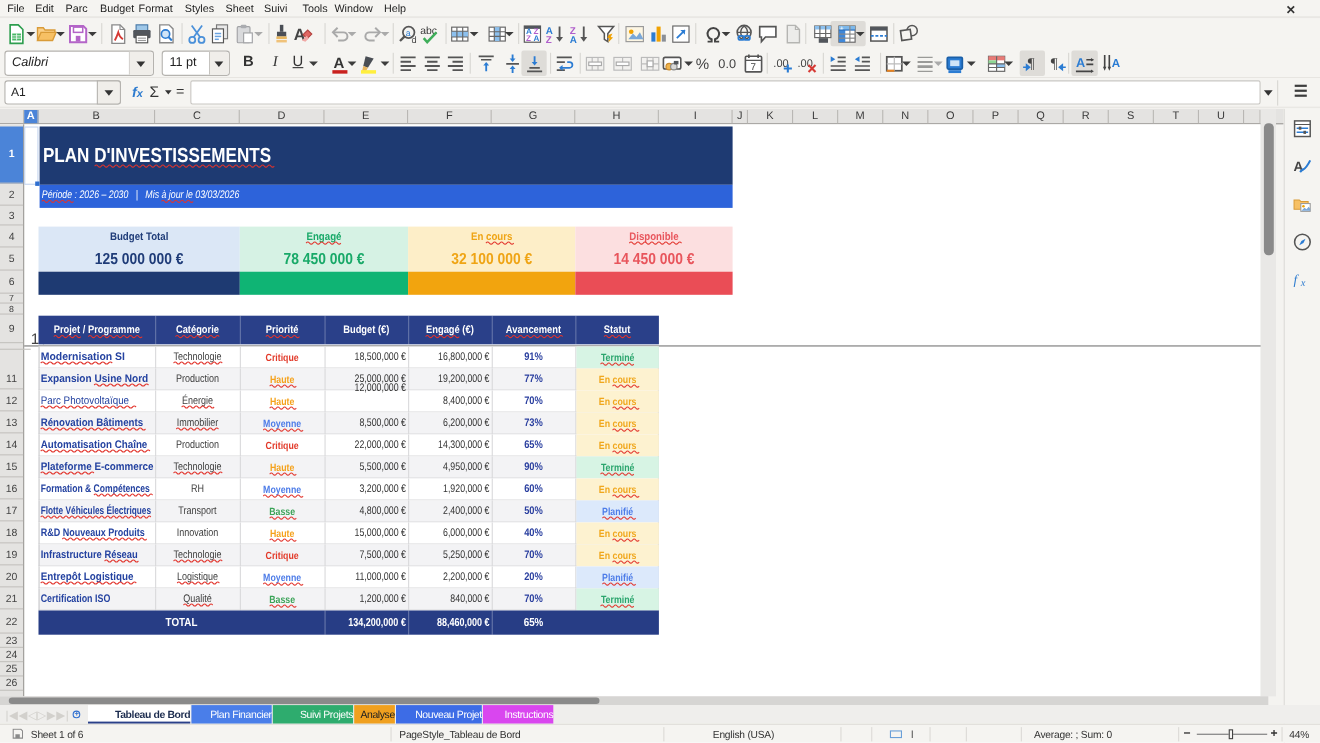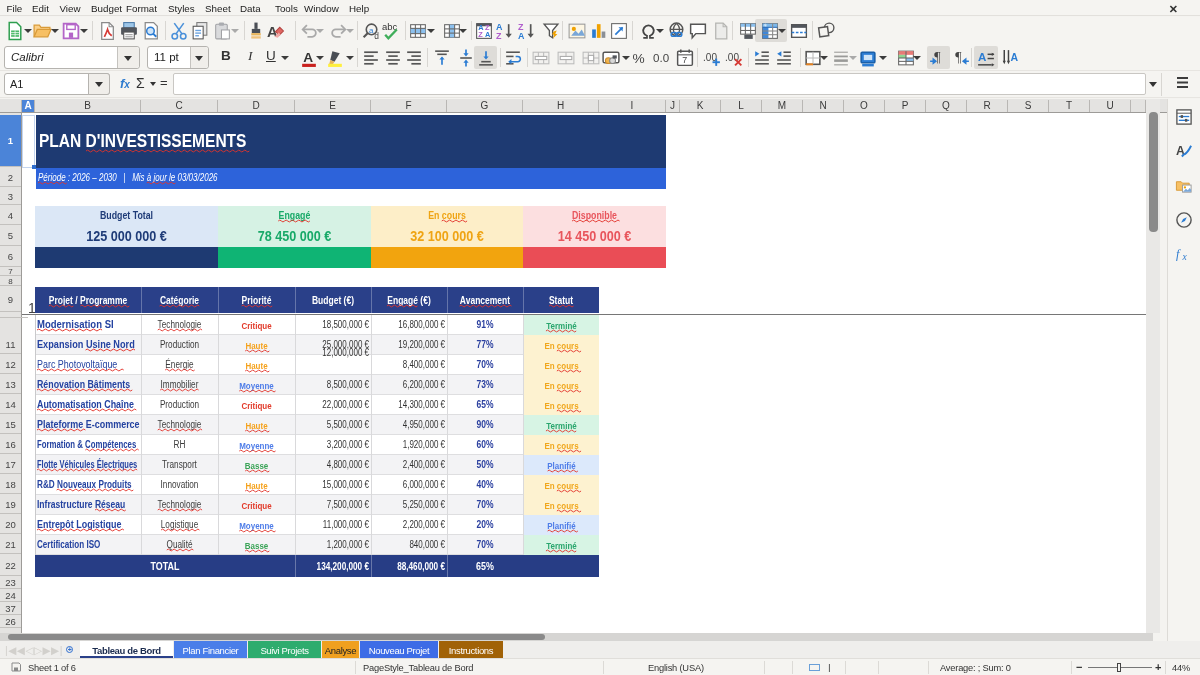--- a/index.html
+++ b/index.html
@@ -49,38 +49,38 @@
 #vthumb { position:absolute; left:2.5px; top:13px; width:9px; height:120px; background:#8a8a8a; border-radius:4px; }
 #hscroll { position:absolute; left:0; top:633px; width:1153px; height:8px; background:#d6d5d3; }
 #hthumb { position:absolute; left:8px; top:1px; width:537px; height:6px; background:#8a8a8a; border-radius:3px; }
 
 
 #sidebar { position:absolute; left:1167px; top:99px; width:33px; height:576px; background:#f5f4f1; border-left:1px solid #dddbd7; }
 #sidebar .si { position:absolute; left:7px; width:18px; height:18px; }
 
 
 #tabbar { position:absolute; left:0; top:641px; width:1200px; height:17px; background:#efeeec; font-size:9.5px; letter-spacing:-0.35px; }
-.tab { position:absolute; top:0; height:17px; color:#fff; text-align:center; padding-top:3.5px; }
+.tab { position:absolute; top:0; height:17px; color:#fff; text-align:right; padding-top:3.5px; }
 
 
 #statusbar { position:absolute; left:0; top:658px; width:1200px; height:17px; background:#f5f4f1; border-top:1px solid #e0deda; font-size:9.3px; letter-spacing:-0.2px; color:#333; }
 #statusbar span { position:absolute; top:3.5px; }
 </style>
 </head>
 <body>
 
 <div id="menubar">
   <span style="left:6.5px">File</span>
     <span style="left:32px">Edit</span>
-    <span style="left:59.5px">View</span>
+    <span style="left:59.5px">Parc</span>
   <span style="left:91px">Budget</span>
     <span style="left:126px">Format</span>
     <span style="left:168px">Styles</span>
   <span style="left:205px">Sheet</span>
-    <span style="left:240px">Data</span>
+    <span style="left:240px">Suivi</span>
     <span style="left:275px">Tools</span>
   <span style="left:304px">Window</span>
     <span style="left:349px">Help</span>
   <span id="closex">✕</span>
 </div>
 
 <div id="tb1">
     <div class="pressed" style="left:755px;width:32px;"></div>
     <div class="i" style="left:5px;"><svg viewBox="0 0 19 19">
         <path d="M4 1.5h7l4 4v12H4z" fill="#fff" stroke="#2e9e4f" stroke-width="1.4"></path>
@@ -566,21 +566,21 @@
       <div class="r " style="top:302px;height:19px;line-height:19px;font-size:9.5px;">15</div>
       <div class="r " style="top:322px;height:19px;line-height:19px;font-size:9.5px;">16</div>
       <div class="r " style="top:342px;height:19px;line-height:19px;font-size:9.5px;">17</div>
       <div class="r " style="top:362px;height:19px;line-height:19px;font-size:9.5px;">18</div>
       <div class="r " style="top:382px;height:19px;line-height:19px;font-size:9.5px;">19</div>
       <div class="r " style="top:402px;height:19px;line-height:19px;font-size:9.5px;">20</div>
       <div class="r " style="top:422px;height:19px;line-height:19px;font-size:9.5px;">21</div>
       <div class="r " style="top:442px;height:21px;line-height:21px;font-size:9.5px;">22</div>
       <div class="r " style="top:464px;height:12px;line-height:12px;font-size:9.5px;">23</div>
       <div class="r " style="top:477px;height:12px;line-height:12px;font-size:9.5px;">24</div>
-      <div class="r " style="top:490px;height:12px;line-height:12px;font-size:9.5px;">37</div>
+      <div class="r " style="top:490px;height:12px;line-height:12px;font-size:9.5px;">25</div>
       <div class="r " style="top:503px;height:12px;line-height:12px;font-size:9.5px;">26</div>
     </div>
   <div id="content">
       <div class="cell" style="left:36px;top:2px;width:630px;height:53px;background:#1e3a72;"></div>
       <div class="cell" style="left:39px;top:17px;width:280px;font-size:18.5px;font-weight:bold;color:#fff;">
         <div class="scd" style="transform:scaleX(0.84);transform-origin:0 50%;text-align:left;"><span class="w">PLAN <span class="sq" style="position: relative;">D'INVESTISSEMENTS<svg width="192" height="4" style="position: absolute; left: 0px; bottom: -2px; overflow: visible;">
                 <path d="M0 2 q1.8 -1.9 3.6 0 t3.6 0 t3.6 0 t3.6 0 t3.6 0 t3.6 0 t3.6 0 t3.6 0 t3.6 0 t3.6 0 t3.6 0 t3.6 0 t3.6 0 t3.6 0 t3.6 0 t3.6 0 t3.6 0 t3.6 0 t3.6 0 t3.6 0 t3.6 0 t3.6 0 t3.6 0 t3.6 0 t3.6 0 t3.6 0 t3.6 0 t3.6 0 t3.6 0 t3.6 0 t3.6 0 t3.6 0 t3.6 0 t3.6 0 t3.6 0 t3.6 0 t3.6 0 t3.6 0 t3.6 0 t3.6 0 t3.6 0 t3.6 0 t3.6 0 t3.6 0 t3.6 0 t3.6 0 t3.6 0 t3.6 0 t3.6 0 t3.6 0 t3.6 0 t3.6 0 t3.6 0 t3.6 0" fill="none" stroke="#e2342c" stroke-width="1"></path>
               </svg></span></span></div>
       </div>
       <div class="cell" style="left:36px;top:55px;width:630px;height:21px;background:#2d63da;"></div>
@@ -1183,21 +1183,21 @@
   </div>
 
 <div id="tabbar">
   <div style="position:absolute; left:5px; top:2.5px; color:#d2d0cc; font-size:10.5px; letter-spacing:0.5px;">|◀◀◁▷▶▶|</div>
   <div style="position:absolute; left:66px; top:4.5px; width:7px; height:7px; border:1.2px solid #2f6fd0; border-radius:50%; color:#2f6fd0; font-size:7px; line-height:6px; text-align:center; font-weight:bold;">+</div>
   <div class="tab" style="left:80px; width:93px; background:#fff; color:#1b2b4e; font-weight:bold; border-bottom:2px solid #2a4089;">Tableau de Bord</div>
   <div class="tab" style="left:174px; width:73px; background:#4a7ee9;">Plan Financier</div>
   <div class="tab" style="left:248px; width:73px; background:#2eac6e;">Suivi Projets</div>
   <div class="tab" style="left:322px; width:37px; background:#f0a01f; color:#222;">Analyse</div>
   <div class="tab" style="left:360px; width:78px; background:#3d6ce6;">Nouveau Projet</div>
-  <div class="tab" style="left:439px; width:64px; background:#a16207;">Instructions</div>
+  <div class="tab" style="left:439px; width:64px; background:#d946ef;">Instructions</div>
 </div>
 
 <div id="statusbar">
   <svg style="position:absolute;left:11px;top:3px;" width="10" height="10" viewBox="0 0 10 10">
       <path d="M1 1h7l1.5 1.5V9H1z" fill="none" stroke="#8a8a8a" stroke-width="1"></path>
       <rect x="3" y="5.5" width="4" height="3.5" fill="#8a8a8a"></rect>
     </svg>
   <span style="left:28px;">Sheet 1 of 6</span>
   <span style="left:363px;">PageStyle_Tableau de Bord</span>
   <span style="left:648px;">English (USA)</span>

